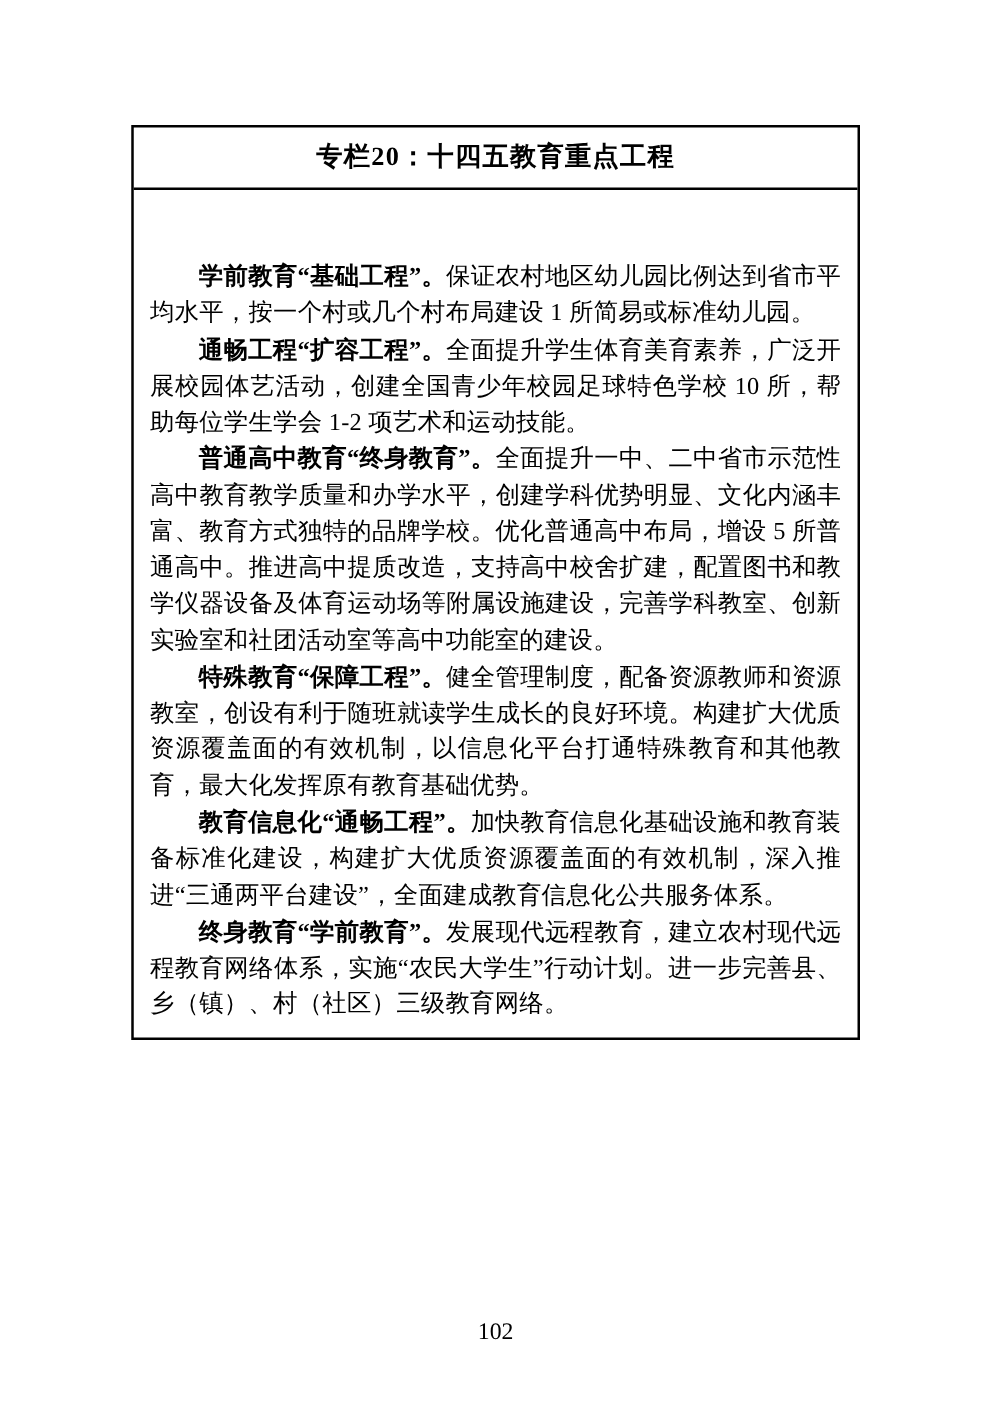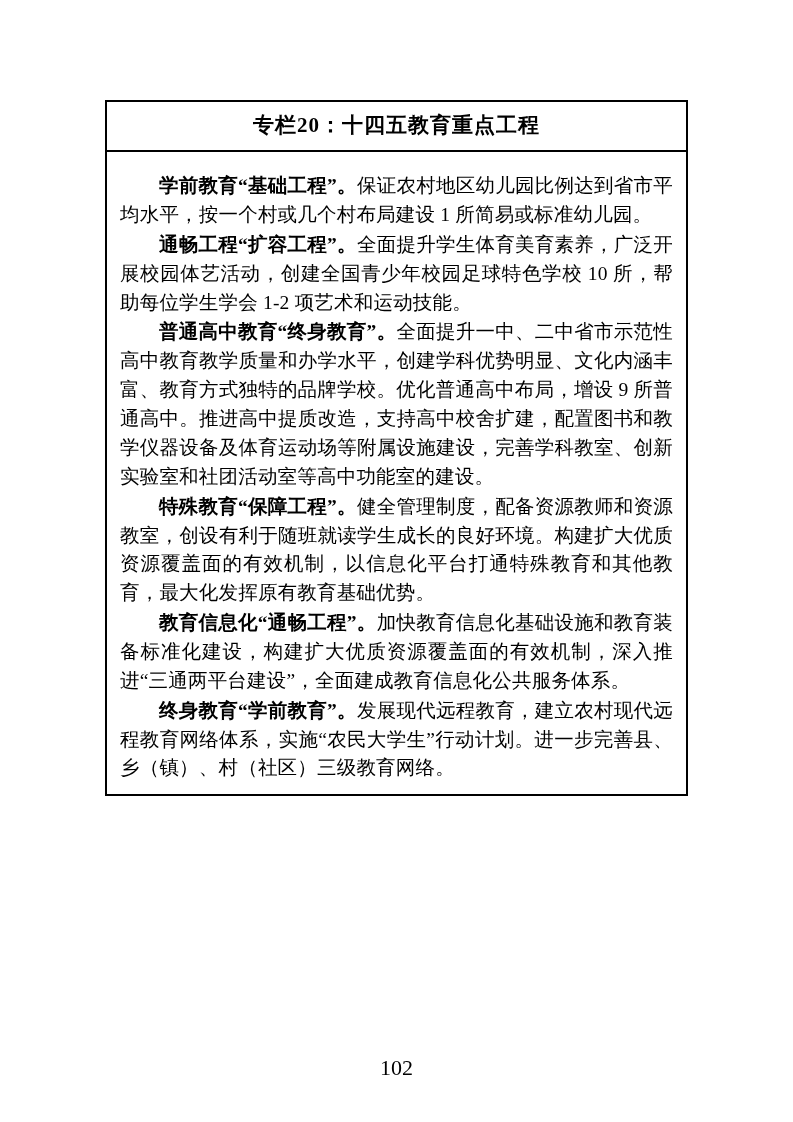--- a/index.html
+++ b/index.html
@@ -31,40 +31,41 @@
     border-bottom: 2px solid #000000;
     text-align: center;
     font-size: 21px;
     font-weight: bold;
     letter-spacing: 1px;
     padding: 11px 0 12px 0;
     line-height: 1.2;
   }
   .box-body {
     padding: 20px 13px 10px 13px;
+    margin-top: 36px;
   }
   .para {
     font-size: 19.5px;
     line-height: 1.48;
     text-align: justify;
     text-justify: inter-ideograph;
     margin: 0 0 1px 0;
     text-indent: 2em;
     letter-spacing: 0.2px;
   }
   .para b {
     font-weight: bold;
   }
   .pageno {
     position: absolute;
     left: 0;
     right: 0;
     top: 1055px;
     text-align: center;
-    font-size: 22px;
+    font-size: 19px;
     font-family: "Liberation Serif", "DejaVu Serif", serif;
   }
 </style>
 </head>
 <body>
 
 <div class="page">
 
   <div class="box">
     <div class="box-title">专栏20：十四五教育重点工程</div>
@@ -72,21 +73,21 @@
 
       <p class="para">
         <b>学前教育“基础工程”。</b><span>保证农村地区幼儿园比例达到省市平均水平，按一个村或几个村布局建设 1 所简易或标准幼儿园。</span>
       </p>
 
       <p class="para">
         <b>通畅工程“扩容工程”。</b><span>全面提升学生体育美育素养，广泛开展校园体艺活动，创建全国青少年校园足球特色学校 10 所，帮助每位学生学会 1-2 项艺术和运动技能。</span>
       </p>
 
       <p class="para">
-        <b>普通高中教育“终身教育”。</b><span>全面提升一中、二中省市示范性高中教育教学质量和办学水平，创建学科优势明显、文化内涵丰富、教育方式独特的品牌学校。优化普通高中布局，增设 9 所普通高中。推进高中提质改造，支持高中校舍扩建，配置图书和教学仪器设备及体育运动场等附属设施建设，完善学科教室、创新实验室和社团活动室等高中功能室的建设。</span>
+        <b>普通高中教育“终身教育”。</b><span>全面提升一中、二中省市示范性高中教育教学质量和办学水平，创建学科优势明显、文化内涵丰富、教育方式独特的品牌学校。优化普通高中布局，增设 5 所普通高中。推进高中提质改造，支持高中校舍扩建，配置图书和教学仪器设备及体育运动场等附属设施建设，完善学科教室、创新实验室和社团活动室等高中功能室的建设。</span>
       </p>
 
 
       <p class="para">
         <b>特殊教育“保障工程”。</b><span>健全管理制度，配备资源教师和资源教室，创设有利于随班就读学生成长的良好环境。构建扩大优质资源覆盖面的有效机制，以信息化平台打通特殊教育和其他教育，最大化发挥原有教育基础优势。</span>
       </p>
 
       <p class="para">
         <b>教育信息化“通畅工程”。</b><span>加快教育信息化基础设施和教育装备标准化建设，构建扩大优质资源覆盖面的有效机制，深入推进“三通两平台建设”，全面建成教育信息化公共服务体系。</span>
       </p>

